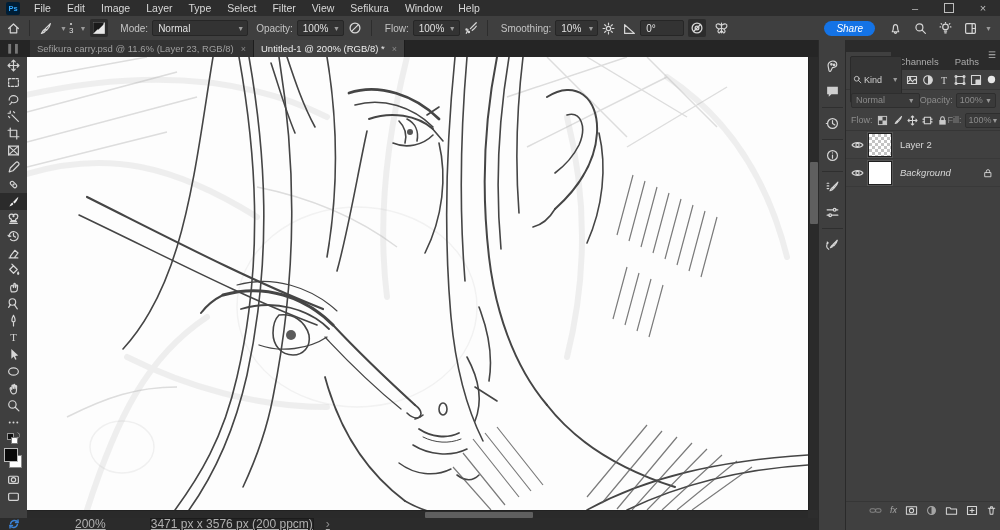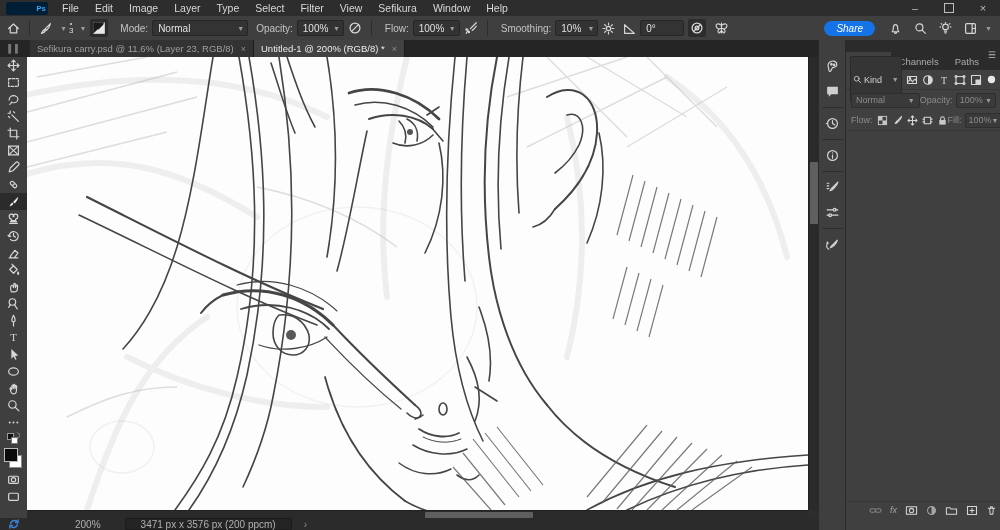--- a/index.html
+++ b/index.html
@@ -5,21 +5,21 @@
   html,body{margin:0;padding:0;width:1000px;height:530px;overflow:hidden;
     font-family:"Liberation Sans",sans-serif;background:#2d2d2d;
     -webkit-font-smoothing:antialiased;}
   .abs{position:absolute;}
   svg{display:block;}
   .ico{stroke:#d6d6d6;fill:none;stroke-width:1.1;stroke-linecap:round;stroke-linejoin:round;}
 
   
   #menubar{left:0;top:0;width:1000px;height:16px;background:#2d2d2d;display:flex;align-items:center;color:#d8d8d8;font-size:10.5px;}
   #ps-logo{width:14px;height:13px;margin:0 6px 0 6px;background:#001e36;color:#31a8ff;border-radius:2px;
-    font-size:7.5px;font-weight:bold;display:flex;align-items:center;justify-content:center;padding-left:28px;}
+    font-size:7.5px;font-weight:bold;display:flex;align-items:center;justify-content:center;}
   .menu-item{padding:0 8px;cursor:default;}
   #win-controls{margin-left:auto;display:flex;align-items:center;color:#bdbdbd;}
   .winbtn{width:34px;height:16px;display:flex;align-items:center;justify-content:center;font-size:11px;}
   .maxbox{width:8px;height:8px;border:1px solid #bdbdbd;}
 
   
   #optionsbar{left:0;top:16px;width:1000px;height:24px;background:#3f3f3f;border-bottom:1px solid #282828;
     display:flex;align-items:center;color:#cfcfcf;font-size:10px;}
   .opt-sep{width:1px;height:16px;background:#2d2d2d;margin:0 5px;}
   .opt-label{margin:0 4px 0 8px;color:#c4c4c4;}
@@ -53,23 +53,23 @@
   #mini-swap{position:absolute;left:16px;top:1px;color:#b5b5b5;font-size:7px;}
 
   
   #canvas{left:27px;top:57px;width:781px;height:453px;background:#fdfdfd;overflow:hidden;}
   #vscroll{left:808px;top:57px;width:10px;height:453px;background:#2a2a2a;border-left:1px solid #222;}
   #vthumb{position:absolute;left:1px;top:105px;width:8px;height:62px;background:#5f5f5f;border-radius:1px;}
   #hscroll{left:27px;top:510px;width:781px;height:8px;background:#2a2a2a;border-top:1px solid #222;}
   #hthumb{position:absolute;left:398px;top:1px;width:108px;height:6px;background:#5f5f5f;border-radius:1px;}
 
   
-  #statusbar{left:0;top:518px;width:818px;height:12px;background:#2b2b2b;display:flex;align-items:center;font-size:10px;color:#b0b0b0;}
+  #statusbar{left:0;top:518px;width:818px;height:12px;background:#2b2b2b;display:flex;align-items:center;font-size:12px;color:#b0b0b0;text-decoration:underline;}
   #status-zoom{margin-left:55px;}
-  #status-info{margin-left:24px;background:#242424;border:1px solid #1c1c1c;padding:0 15px;height:10px;display:flex;align-items:center;}
+  #status-info{margin-left:44px;background:#242424;border:1px solid #1c1c1c;padding:0 0;height:10px;display:flex;align-items:center;}
   #status-chev{margin-left:12px;color:#8a8a8a;}
 
   
   #rightside{left:818px;top:40px;width:182px;height:490px;background:#323232;}
   #panelstrip{position:absolute;left:0;top:0;width:27px;height:490px;background:#3f3f3f;border-left:1px solid #2a2a2a;}
   .strip-ico{width:27px;height:25px;display:flex;align-items:center;justify-content:center;}
   .strip-sep{height:1px;background:#2f2f2f;margin:3px 3px;}
 
   #layers-panel{position:absolute;left:27px;top:0px;width:155px;height:490px;background:#404040;border-left:1px solid #2a2a2a;}
   #panel-tabs{height:30px;background:#2b2b2b;display:flex;align-items:flex-end;font-size:9.5px;color:#ababab;}
@@ -662,20 +662,46 @@
             <path d="M4 5.5V4a2 2 0 0 1 4 0v1.5"></path>
           </svg>
         </span>
       <span style="margin-left:auto">Fill:</span>
       <span class="gray-box" style="width:34px">
         <span>100%</span>
         <span class="chev" style="margin-left:auto">▼</span>
         </span>
     </div>
 
+    <div class="layer-row">
+      <span class="eye">
+        <svg width="13" height="10" viewBox="0 0 13 10" class="ico">
+            <path d="M1 5C3 1.8 10 1.8 12 5 10 8.2 3 8.2 1 5Z"></path>
+            <circle cx="6.5" cy="5" r="1.6"></circle>
+          </svg>
+        </span>
+      <span class="thumb thumb-checker"></span>
+      <span class="lname">Layer 2</span>
+    </div>
+    <div class="layer-row">
+      <span class="eye">
+        <svg width="13" height="10" viewBox="0 0 13 10" class="ico">
+            <path d="M1 5C3 1.8 10 1.8 12 5 10 8.2 3 8.2 1 5Z"></path>
+            <circle cx="6.5" cy="5" r="1.6"></circle>
+          </svg>
+        </span>
+      <span class="thumb"></span>
+      <span class="lname bg-italic">Background</span>
+      <span class="rowlock">
+        <svg width="10" height="10" viewBox="0 0 12 12" class="ico">
+            <rect x="2.5" y="5.5" width="7" height="5"></rect>
+            <path d="M4 5.5V4a2 2 0 0 1 4 0v1.5"></path>
+          </svg>
+        </span>
+    </div>
 
     <div id="panel-footer">
       <span class="footico dim">
         <svg width="13" height="11" viewBox="0 0 14 11" class="ico">
             <rect x="1" y="3.5" width="6" height="4" rx="2"></rect>
             <rect x="7" y="3.5" width="6" height="4" rx="2"></rect>
           </svg>
         </span>
       <span class="footico" style="font-style:italic">fx</span>
       <span class="footico">

